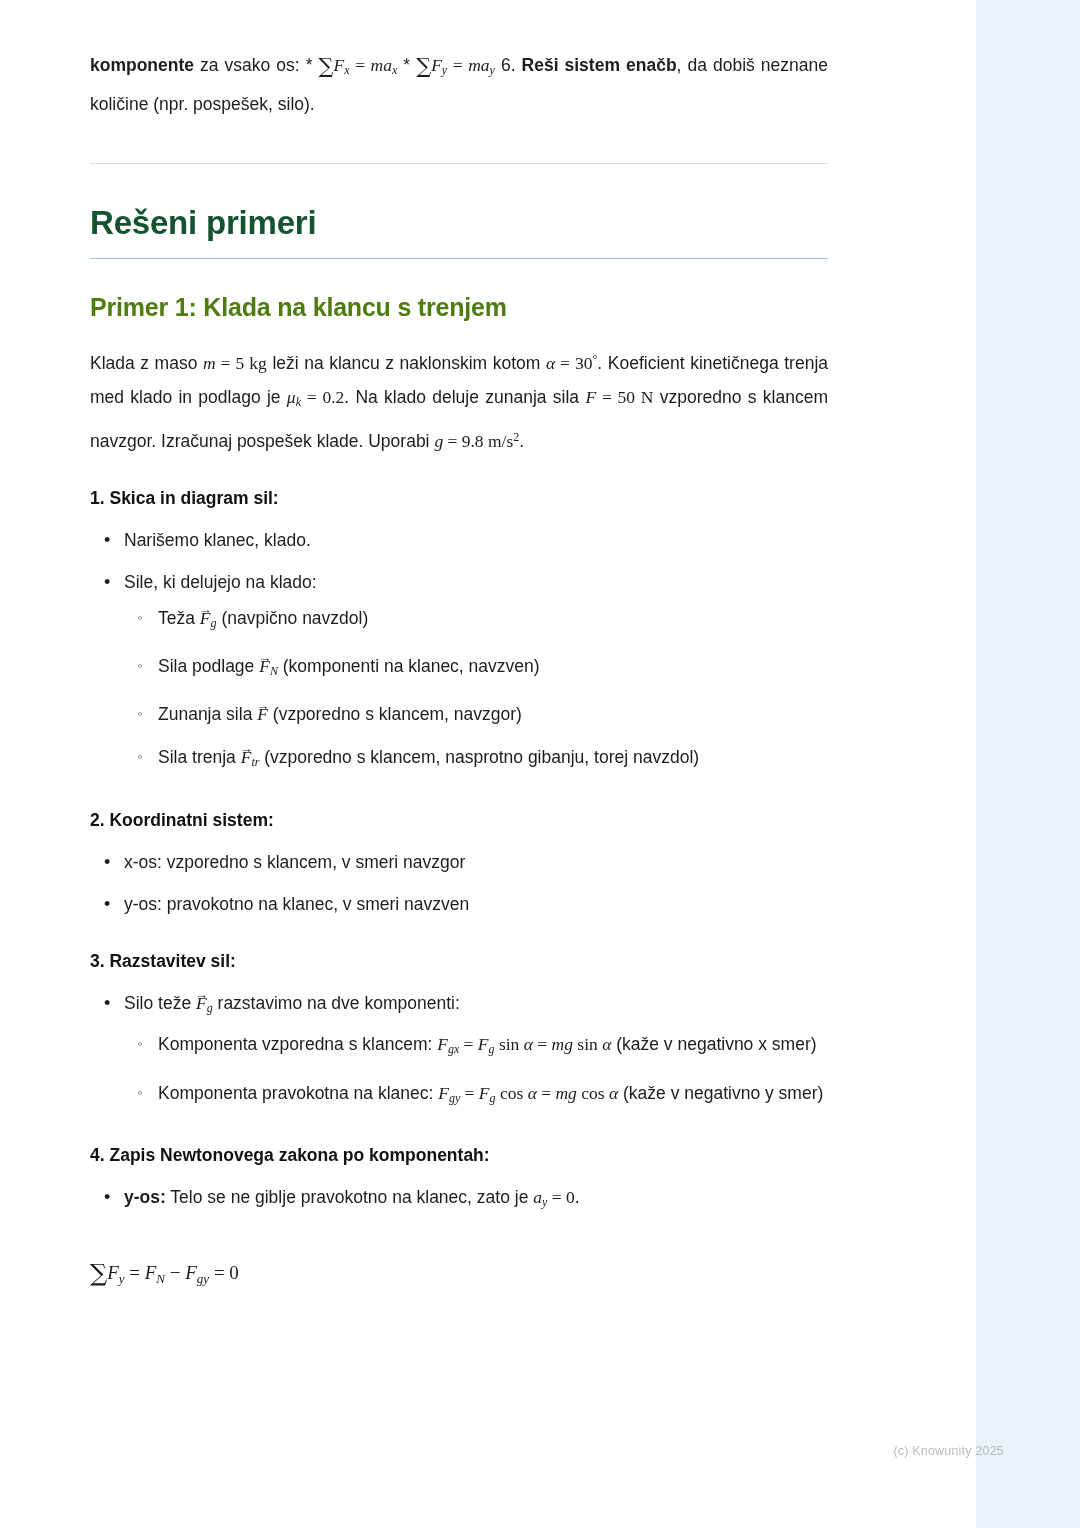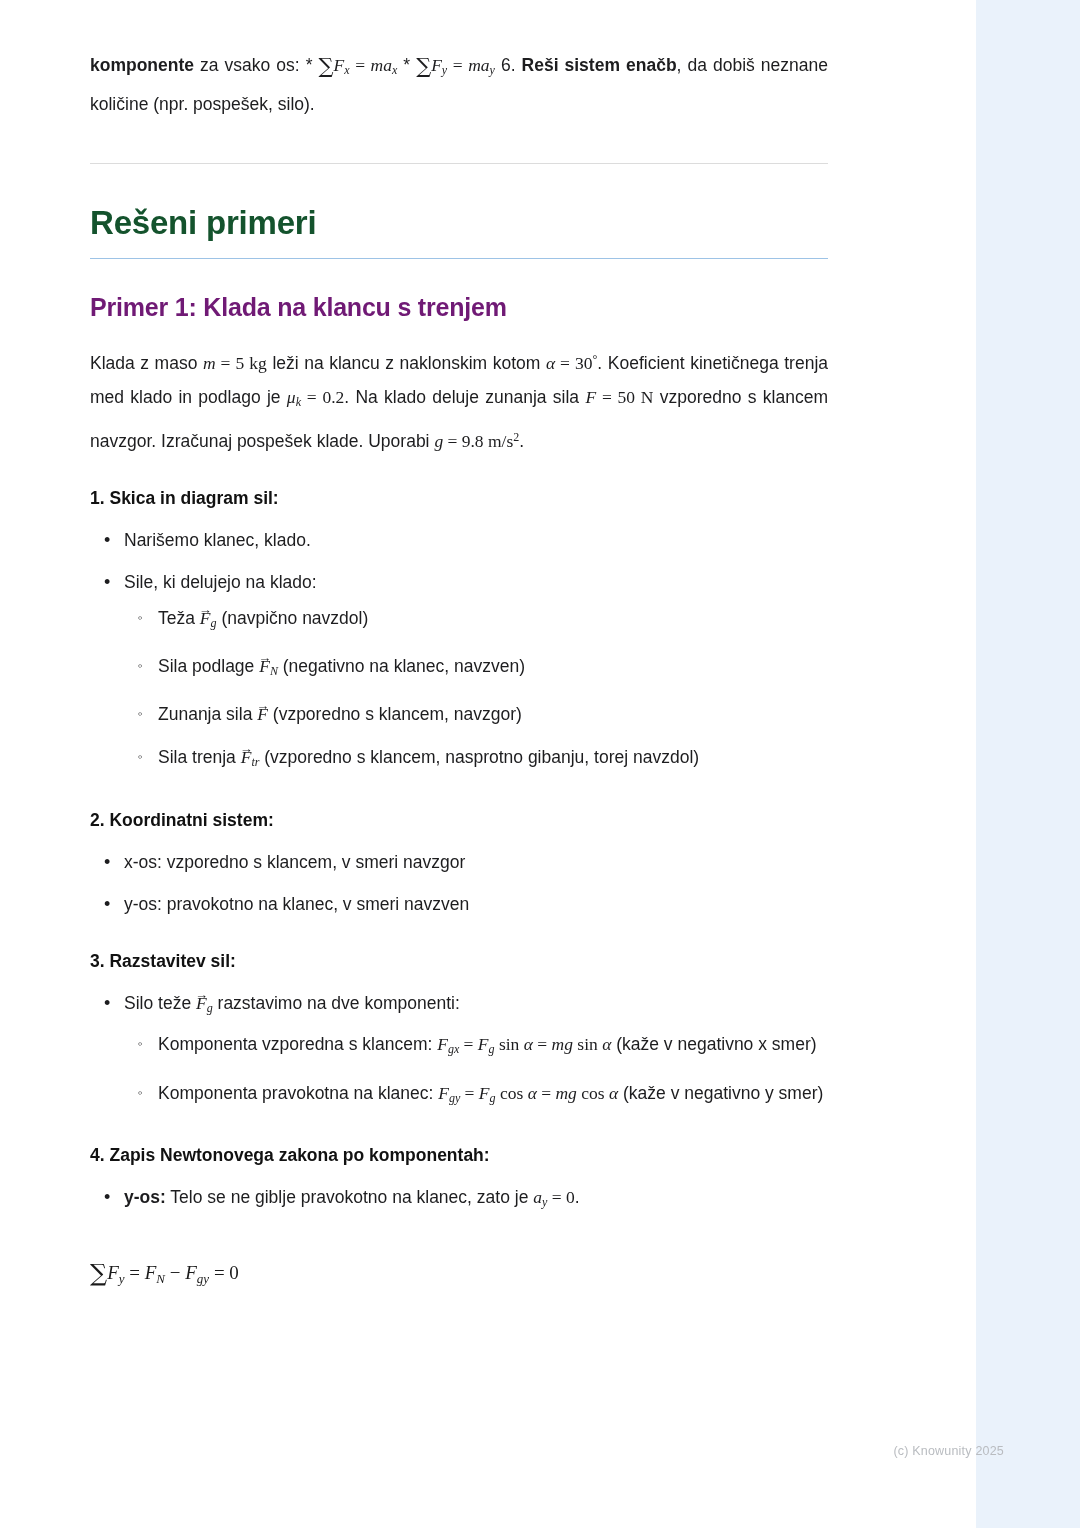--- a/index.html
+++ b/index.html
@@ -110,21 +110,21 @@
   }
   h1.h-main {
     font-size: 33px;
     color: #14532d;
     font-weight: bold;
     margin: 40px 0 0 0;
     letter-spacing: -0.2px;
   }
   h2.h-sub {
     font-size: 25px;
-    color: #701a75;
+    color: #4d7c0f;
     font-weight: bold;
     margin: 34px 0 0 0;
     letter-spacing: -0.2px;
   }
   h3.h-step {
     font-size: 17.5px;
     font-weight: bold;
     margin: 30px 0 0 0;
     color: #111;
   }
@@ -205,21 +205,21 @@
       <li>
         <span class="bullet">•</span>
         <span>Sile, ki delujejo na klado:</span>
         <ul class="lvl2">
           <li>
             <span class="bullet2">◦</span>
             <span>Teža </span><span class="vecwrap"><span class="arrow">→</span>F<span class="sub">g</span></span><span> (navpično navzdol)</span>
           </li>
           <li>
             <span class="bullet2">◦</span>
-            <span>Sila podlage </span><span class="vecwrap"><span class="arrow">→</span>F<span class="sub">N</span></span><span> (negativno na klanec, navzven)</span>
+            <span>Sila podlage </span><span class="vecwrap"><span class="arrow">→</span>F<span class="sub">N</span></span><span> (komponenti na klanec, navzven)</span>
           </li>
           <li>
             <span class="bullet2">◦</span>
             <span>Zunanja sila </span><span class="vecwrap"><span class="arrow">→</span>F</span><span> (vzporedno s klancem, navzgor)</span>
           </li>
           <li>
             <span class="bullet2">◦</span>
             <span>Sila trenja </span><span class="vecwrap"><span class="arrow">→</span>F<span class="sub">tr</span></span><span> (vzporedno s klancem, nasprotno gibanju, torej navzdol)</span>
           </li>
         </ul>

